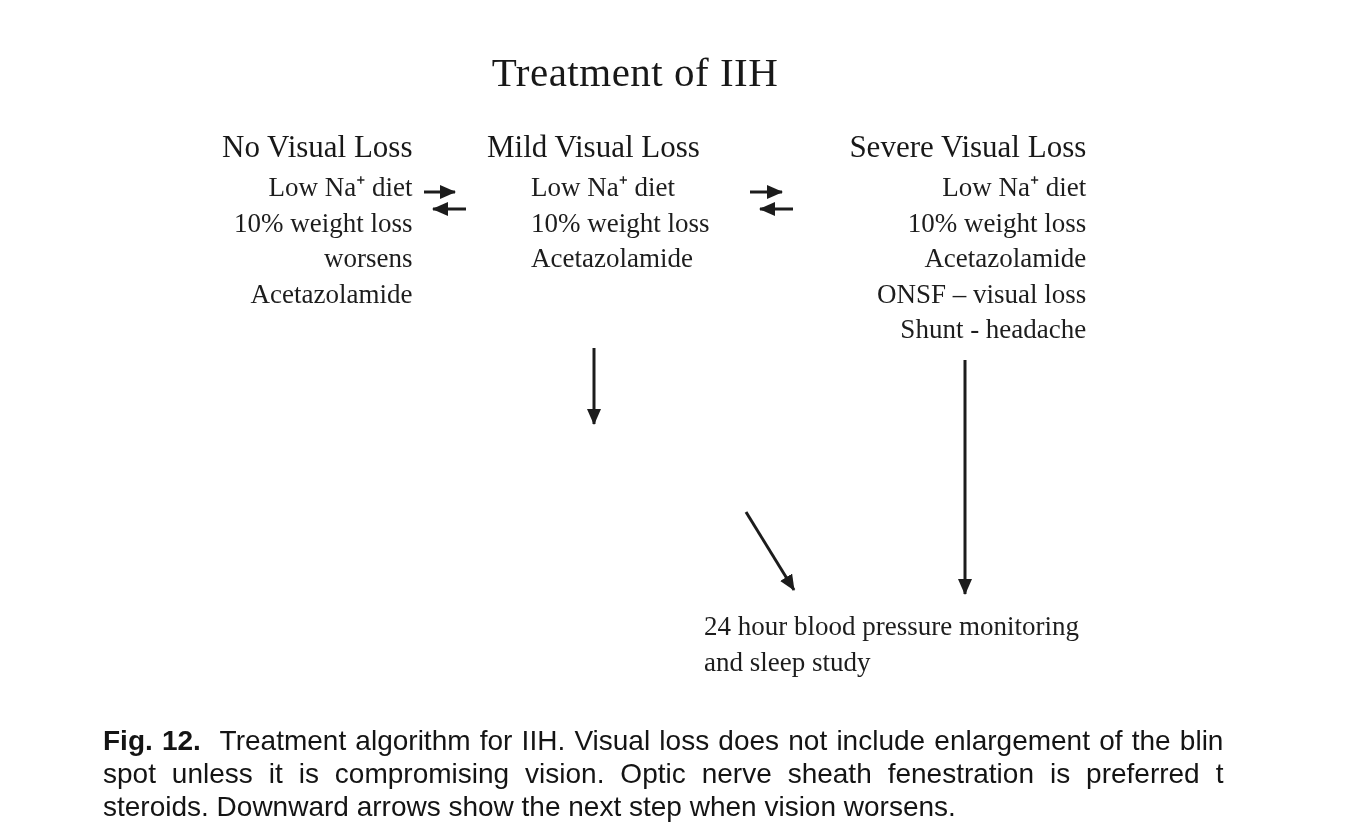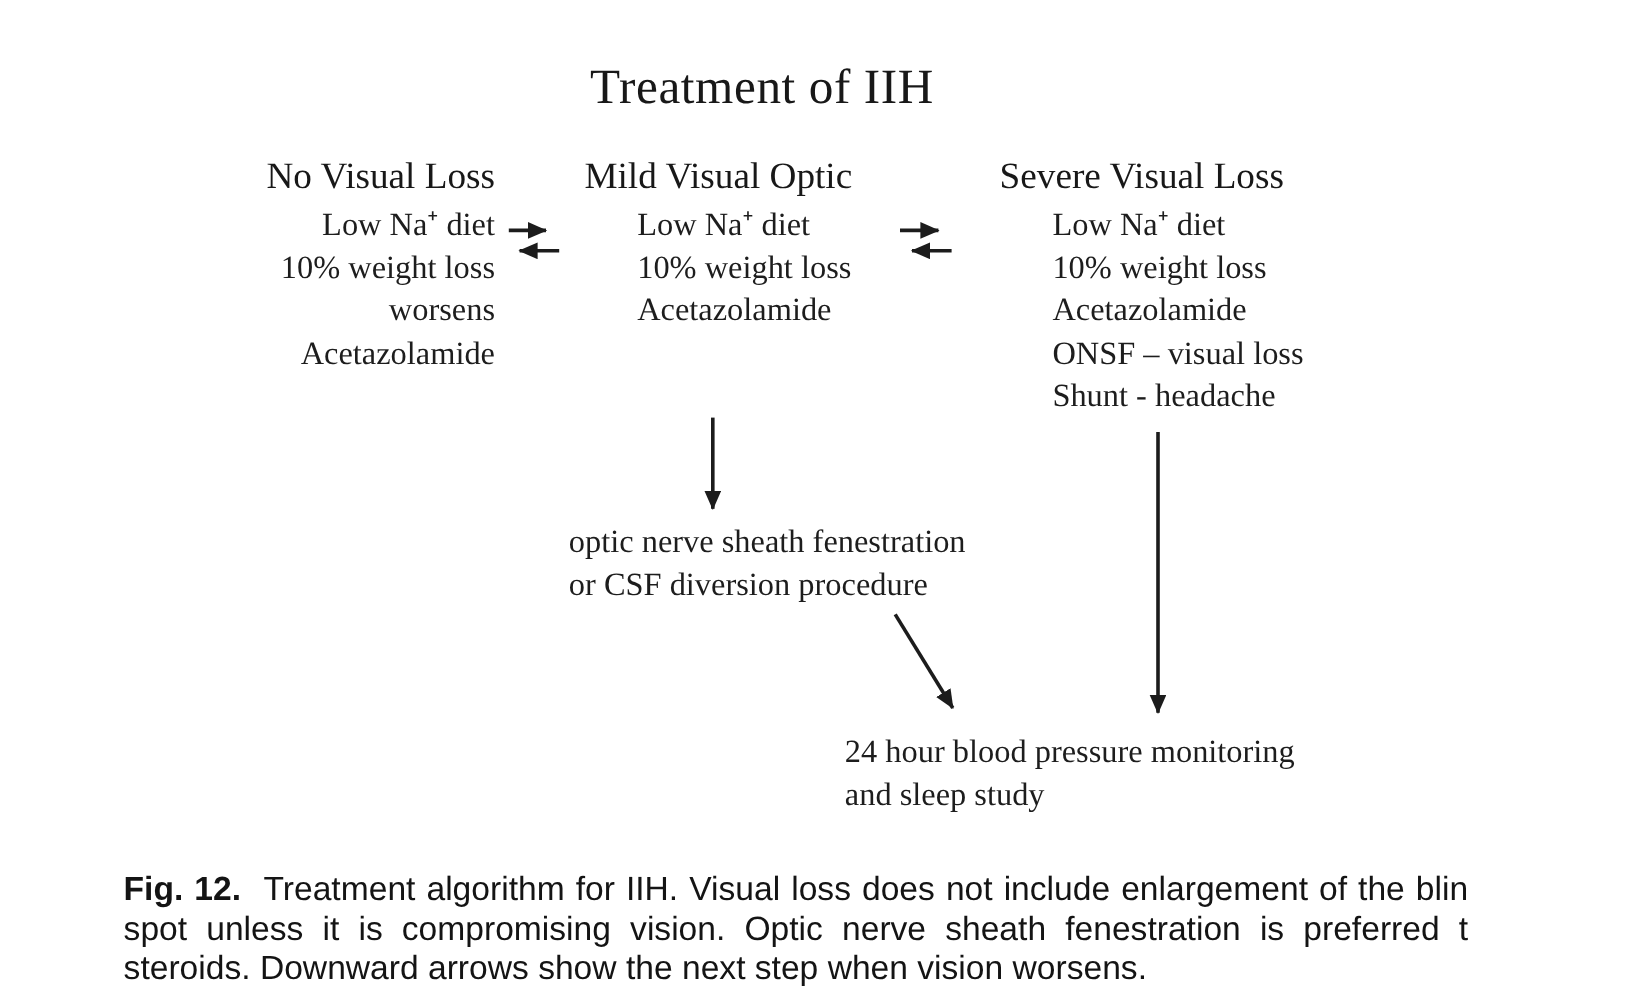--- a/index.html
+++ b/index.html
@@ -37,21 +37,21 @@
     color: #181818;
   }
   .col-item {
     font-size: 27px;
     line-height: 35.5px;
     color: #1d1d1d;
     margin-left: 44px;
   }
   .col-no     { left: 190px; text-align: right; }
   .col-mild   { left: 487px; }
-  .col-severe { left: 833px; }
+  .col-severe { left: 833px; text-align: right; }
 
   .node {
     position: absolute;
     font-size: 27px;
     line-height: 36px;
     color: #1d1d1d;
   }
   .node-onsf { left: 474px; top: 433px; }
   .node-bp   { left: 704px; top: 608px; font-family: Liberation Serif, serif; }
 
@@ -123,39 +123,35 @@
 
   <div class="col col-no">
     <div class="col-heading">No Visual Loss</div>
     <div class="col-item">Low Na⁺ diet</div>
     <div class="col-item">10% weight loss</div>
     <div class="col-item">worsens</div>
     <div class="col-item">Acetazolamide</div>
   </div>
 
   <div class="col col-mild">
-    <div class="col-heading">Mild Visual Optic</div>
+    <div class="col-heading">Mild Visual Loss</div>
     <div class="col-item">Low Na⁺ diet</div>
     <div class="col-item">10% weight loss</div>
     <div class="col-item">Acetazolamide</div>
   </div>
 
   <div class="col col-severe">
     <div class="col-heading">Severe Visual Loss</div>
     <div class="col-item">Low Na⁺ diet</div>
     <div class="col-item">10% weight loss</div>
     <div class="col-item">Acetazolamide</div>
     <div class="col-item">ONSF – visual loss</div>
     <div class="col-item">Shunt - headache</div>
   </div>
 
-  <div class="node node-onsf">
-    <div>optic nerve sheath fenestration</div>
-    <div>or CSF diversion procedure</div>
-  </div>
 
   <div class="node node-bp">
     <div>24 hour blood pressure monitoring</div>
     <div>and sleep study</div>
   </div>
 
   <p class="caption">
     <span class="fig-label">Fig. 12.</span>
     <span>Treatment algorithm for IIH. Visual loss does not include enlargement of the blind spot unless it is compromising vision. Optic nerve sheath fenestration is preferred to steroids. Downward arrows show the next step when vision worsens.</span>
   </p>

